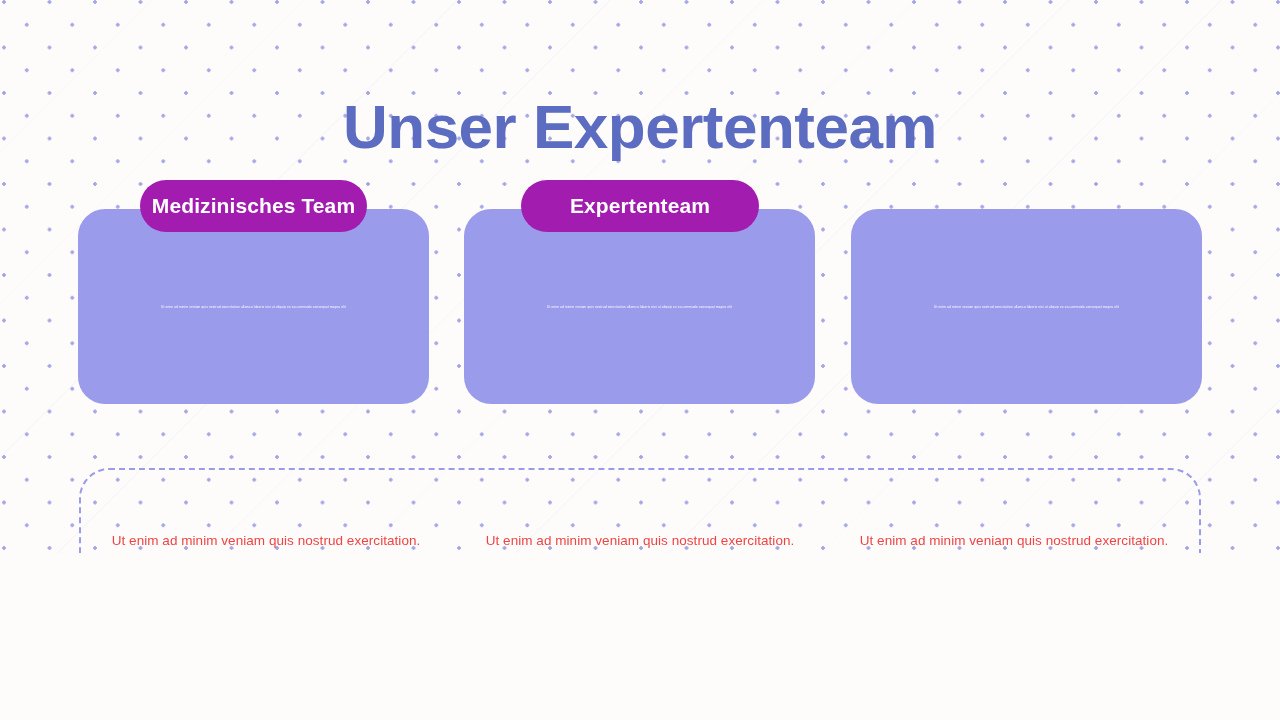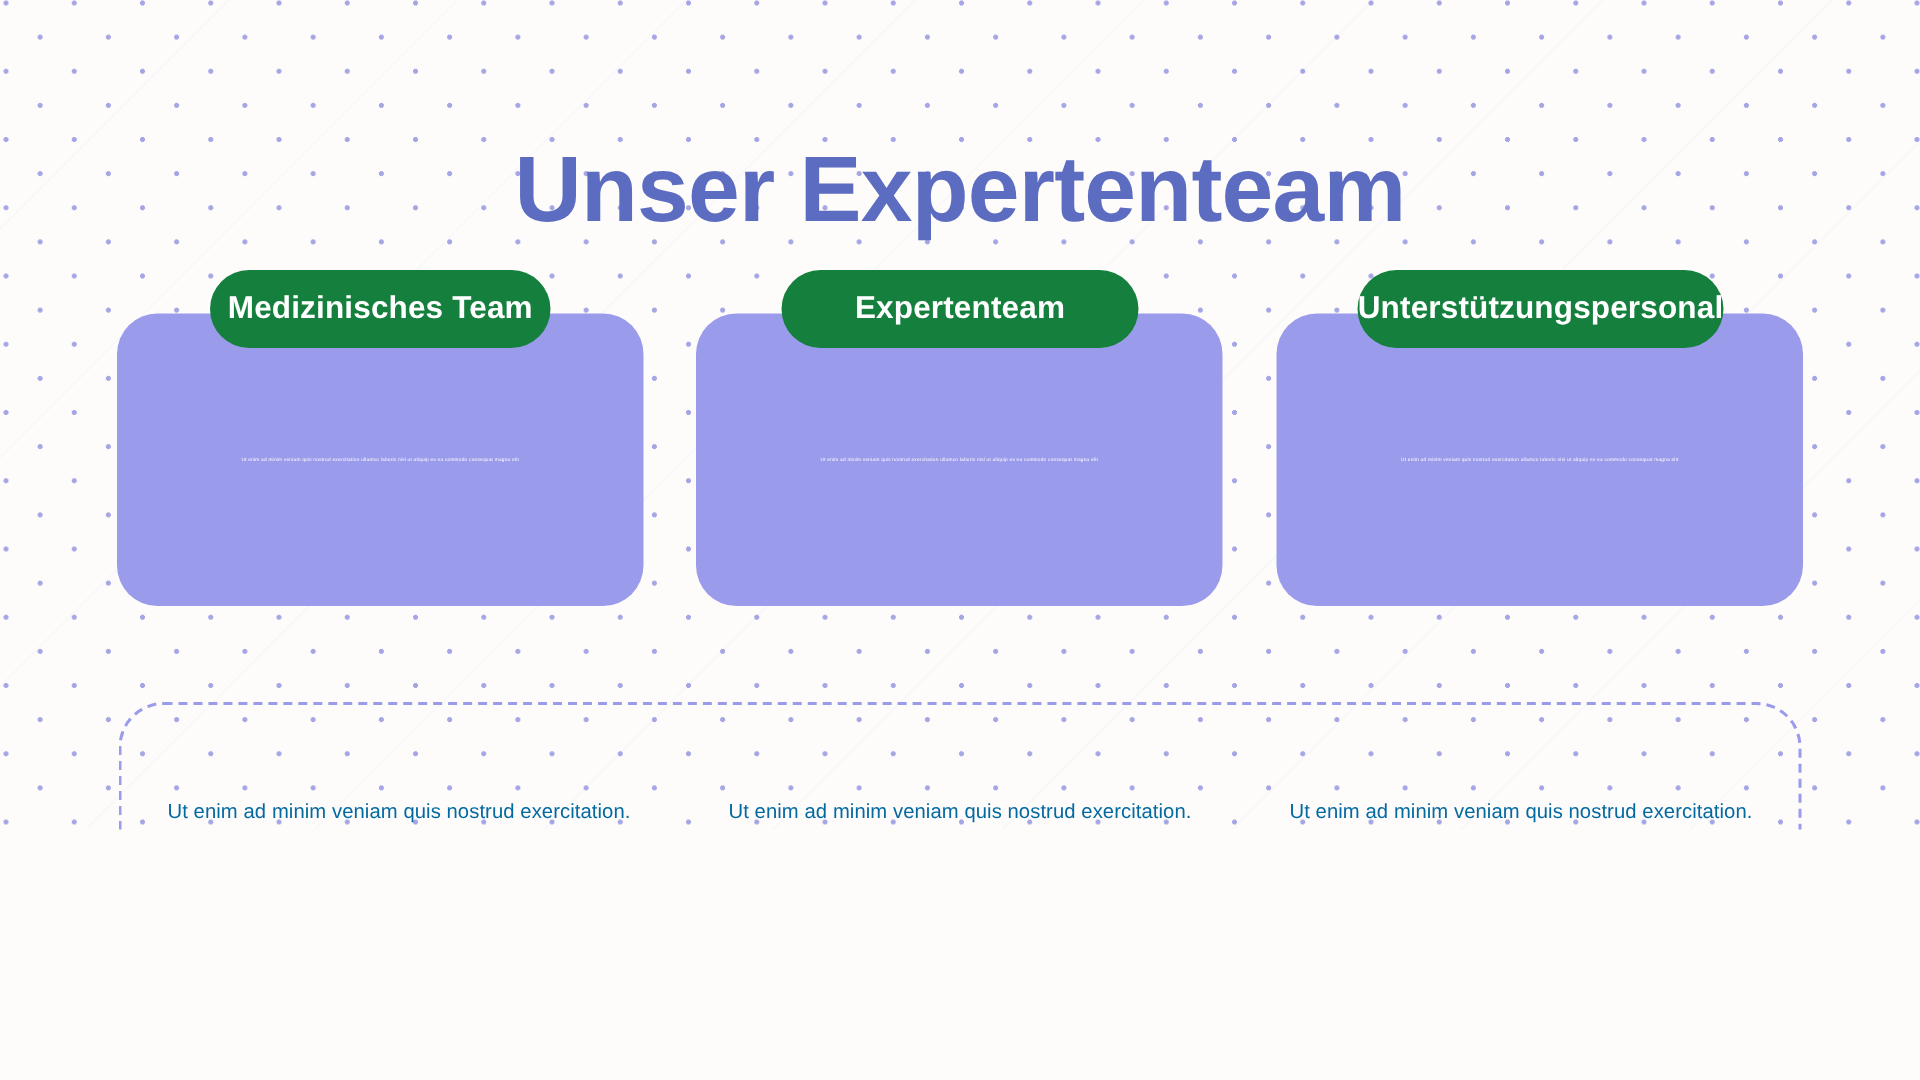--- a/index.html
+++ b/index.html
@@ -85,21 +85,21 @@
     white-space: nowrap;
     overflow: hidden;
   }
 
   
   .pill-badge {
     position: absolute;
     display: flex;
     align-items: center;
     justify-content: center;
-    background: #15803d;
+    background: #a21caf;
     color: #ffffff;
     border-radius: 999px;
     font-size: 21px;
     font-weight: 700;
     letter-spacing: 0.1px;
     white-space: nowrap;
     box-sizing: border-box;
     padding: 0 22px;
   }
 
@@ -119,21 +119,21 @@
     position: absolute;
     left: 79px;
     top: 533px;
     width: 1122px;
     display: flex;
   }
   .credential-item {
     flex: 1 1 0;
     text-align: center;
     font-size: 13.5px;
-    color: #0369a1;
+    color: #ef4444;
     letter-spacing: 0.05px;
     white-space: nowrap;
   }
 
   
   #footer-rule {
     position: absolute;
     left: 0;
     top: 677px;
     width: 1180px;
@@ -176,21 +176,20 @@
   <div class="pill-badge" style="left:140px; top:180px; width:227px; height:52px;">Medizinisches Team</div>
 
   <div class="team-card" style="left:464px; top:209px; width:351px; height:195px;">
     <div class="card-body-text">Ut enim ad minim veniam quis nostrud exercitation ullamco laboris nisi ut aliquip ex ea commodo consequat magna elit</div>
   </div>
   <div class="pill-badge" style="left:521px; top:180px; width:238px; height:52px;">Expertenteam</div>
 
   <div class="team-card" style="left:851px; top:209px; width:351px; height:195px;">
     <div class="card-body-text">Ut enim ad minim veniam quis nostrud exercitation ullamco laboris nisi ut aliquip ex ea commodo consequat magna elit</div>
   </div>
-  <div class="pill-badge" style="left:905px; top:180px; width:244px; height:52px;">Unterstützungspersonal</div>
 
   <div id="credentials-box"></div>
 
 
   <div id="credentials-items">
     <div class="credential-item">Ut enim ad minim veniam quis nostrud exercitation.</div>
     <div class="credential-item">Ut enim ad minim veniam quis nostrud exercitation.</div>
     <div class="credential-item">Ut enim ad minim veniam quis nostrud exercitation.</div>
   </div>
 

